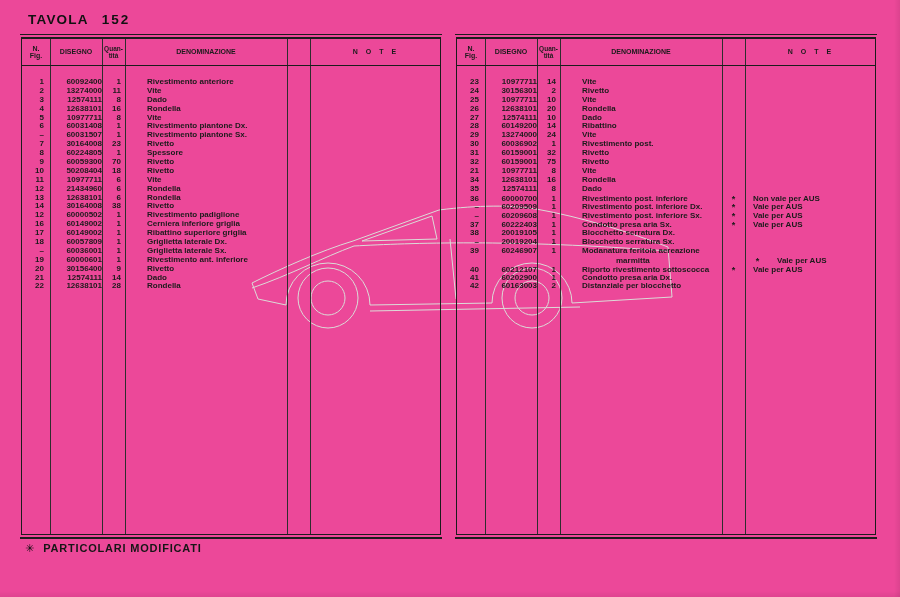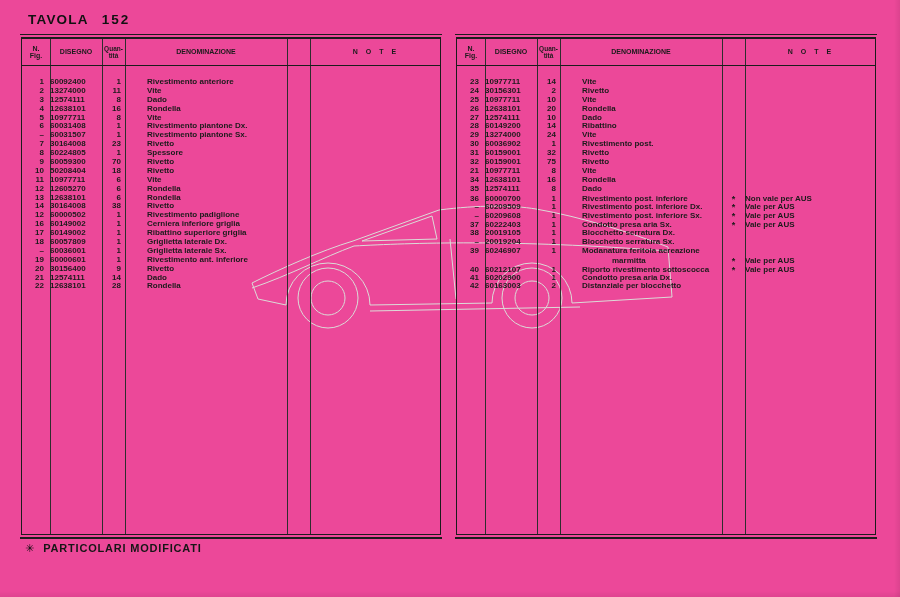--- a/index.html
+++ b/index.html
@@ -20,26 +20,26 @@
   .vline{position:absolute;top:0;bottom:0;width:1px;background:#2e2e2e;}
   .v1{left:28px;} .v2{left:80px;} .v3{left:103px;} .v4{left:265px;} .v5{left:288px;}
   .thead{position:relative;display:flex;height:26px;align-items:center;border-bottom:1.2px solid #1c1c1c;
          font-size:7px;font-weight:bold;line-height:7.5px;}
   .thead .cell{white-space:pre-line;text-align:center;}
   .h-note{letter-spacing:3px;}
   .tbody{position:relative;padding-top:12px;}
   .trow{display:flex;height:8.9px;align-items:baseline;font-size:8px;font-weight:bold;line-height:8.9px;}
   .cell{box-sizing:border-box;flex:none;overflow:visible;white-space:nowrap;}
   .c-fig {width:28px;text-align:right;padding-right:6px;}
-  .c-dis {width:52px;text-align:left;}
+  .c-dis {width:52px;text-align:right;}
   .c-qty {width:23px;text-align:right;padding-right:4px;}
   .c-den {width:162px;text-align:left;padding-left:22px;}
-  .c-den.indent{padding-left:52px;}
+  .c-den.indent{padding-left:32px;margin-left:24px;}
   .c-star{width:23px;text-align:center;font-size:9px;position:relative;top:1px;}
-  .c-note{width:132px;text-align:left;padding-left:0;}
+  .c-note{width:132px;text-align:left;padding-left:8px;}
   
   #footnote{position:absolute;left:25px;top:542px;display:flex;align-items:center;z-index:1;}
   #footnote .sym{font-size:11px;line-height:11px;color:#111;}
   #footnote .txt{margin-left:9px;font-size:11px;font-weight:bold;letter-spacing:0.8px;color:#161616;}
   
   #edge-right{position:absolute;right:0;top:0;width:6px;height:100%;
               background:linear-gradient(to right,rgba(0,0,0,0),rgba(0,0,0,0.07));z-index:2;}
   #edge-bottom{position:absolute;left:0;bottom:0;width:100%;height:6px;
                background:linear-gradient(to bottom,rgba(0,0,0,0),rgba(0,0,0,0.06));z-index:2;}
 </style>
@@ -172,21 +172,21 @@
         <div class="trow">
           <span class="cell c-fig">11</span>
           <span class="cell c-dis">10977711</span>
           <span class="cell c-qty">6</span>
           <span class="cell c-den">Vite</span>
           <span class="cell c-star"></span>
           <span class="cell c-note"></span>
         </div>
         <div class="trow">
           <span class="cell c-fig">12</span>
-          <span class="cell c-dis">12605270</span>
+          <span class="cell c-dis">21434960</span>
           <span class="cell c-qty">6</span>
           <span class="cell c-den">Rondella</span>
           <span class="cell c-star"></span>
           <span class="cell c-note"></span>
         </div>
         <div class="trow">
           <span class="cell c-fig">13</span>
           <span class="cell c-dis">12638101</span>
           <span class="cell c-qty">6</span>
           <span class="cell c-den">Rondella</span>

